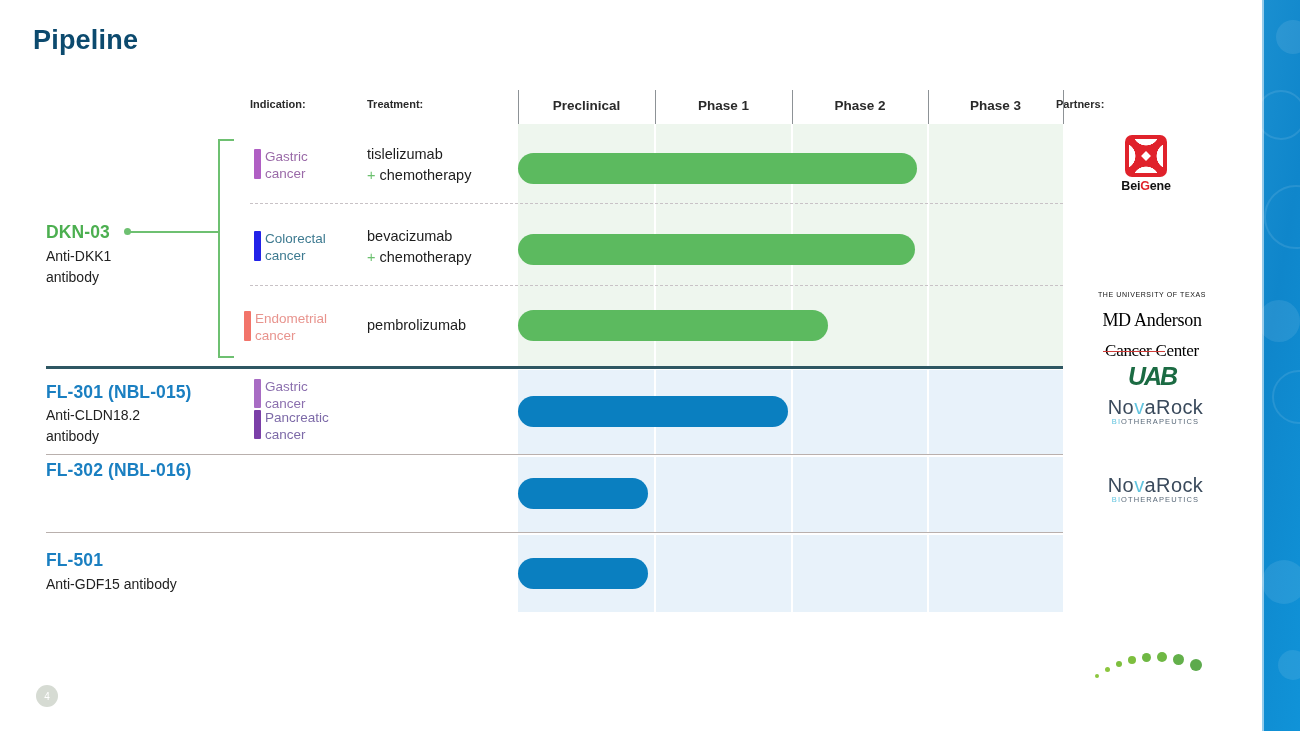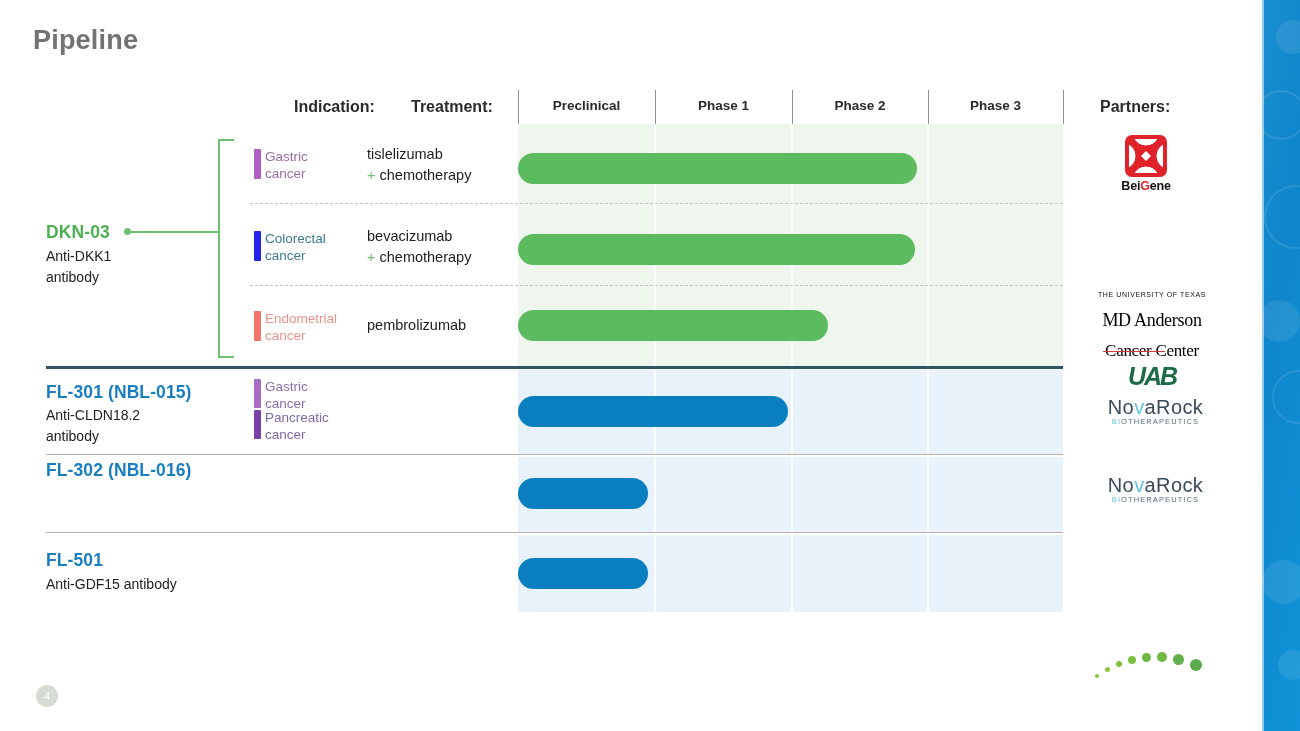--- a/index.html
+++ b/index.html
@@ -21,27 +21,27 @@
   .right-band .hair{
     position:absolute;left:0;top:0;width:2px;height:100%;
     background:rgba(255,255,255,.55);
   }
   .band-circle{position:absolute;border-radius:50%;border:2px solid rgba(255,255,255,.10);}
   .band-dot{position:absolute;border-radius:50%;background:rgba(255,255,255,.09);}
 
   
   .page-title{
     position:absolute;left:33px;top:25px;
-    font-size:27px;font-weight:bold;color:#737373;letter-spacing:.2px;
+    font-size:27px;font-weight:bold;color:#0c4a6e;letter-spacing:.2px;
   }
 
   
   .hdr{
     position:absolute;top:98px;
-    font-size:16px;font-weight:bold;color:#2a2a2a;margin-left:44px;
+    font-size:11px;font-weight:bold;color:#2a2a2a;
   }
   .hdr-indication{left:250px;}
   .hdr-treatment{left:367px;}
   .hdr-partners{left:1056px;}
   .hdr-phase{
     position:absolute;top:98px;
     font-size:13.5px;font-weight:bold;color:#2a2a2a;text-align:center;
   }
 
   
@@ -219,21 +219,21 @@
     <div>bevacizumab</div>
     <div>
       <span class="plus">+</span>
       <span>chemotherapy</span>
     </div>
   </div>
   <div class="bar green" style="left:518px;top:234px;width:397px;"></div>
 
   <div class="div-dotted" style="left:250px;top:285px;width:813px;"></div>
 
-  <div class="ind" style="left:254px;top:311px;">
+  <div class="ind" style="left:244px;top:311px;">
     <div class="ind-chip" style="height:30px;background:#f2746a;"></div>
     <div class="ind-label" style="color:#e8948e;">
       <div>Endometrial</div>
       <div>cancer</div>
     </div>
   </div>
   <div class="treat" style="left:367px;top:315px;">
     <div>pembrolizumab</div>
   </div>
   <div class="bar green" style="left:518px;top:310px;width:310px;"></div>

